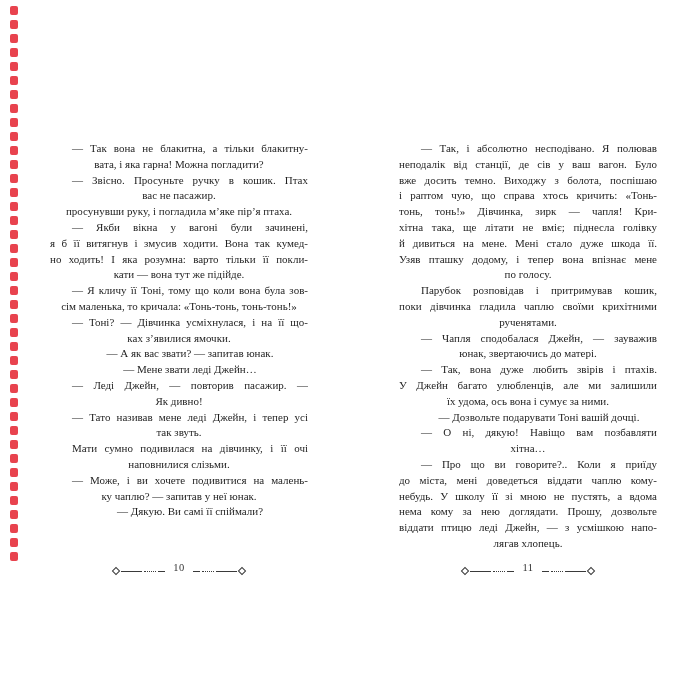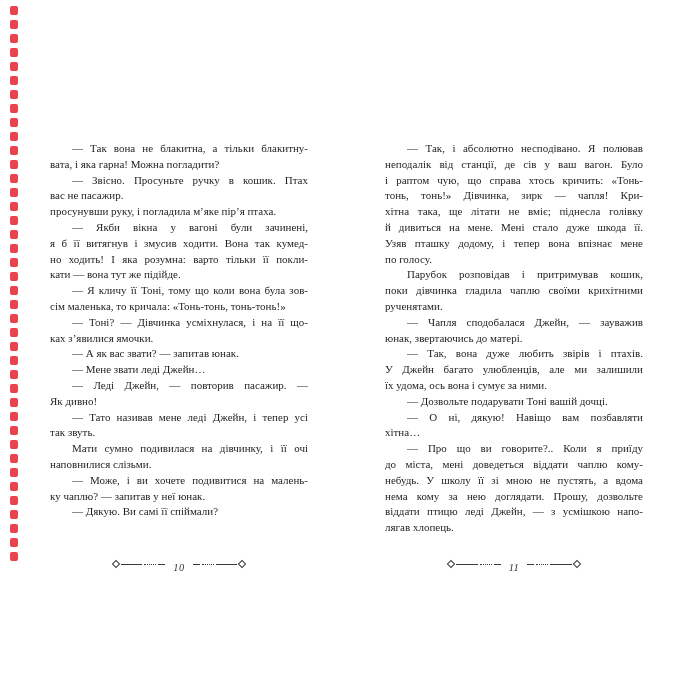--- a/index.html
+++ b/index.html
@@ -16,36 +16,35 @@
   }
   .edge-marks i{
     display:block;width:8px;height:9px;border-radius:2px;
     background:var(--edge-color,#e8434e);
   }
 
   
   .page{position:absolute;top:0;height:700px;}
   .page .textcol{position:absolute;top:141px;left:0;width:100%;}
   #page-left{left:50px;width:258px;}
-  #page-right{left:385px;width:258px;}
+  #page-right{left:399px;width:258px;}
 
   .line{
     height:15.8px;line-height:15.8px;overflow:hidden;
-    font-size:11px;color:#1f1f1f;text-align:left;
+    font-size:11px;color:#1f1f1f;text-align:center;
     white-space:normal;
   }
   .line.ind{padding-left:22px;}
   .line.jst{text-align:justify;text-align-last:justify;}
 
   
   .footer{
     position:absolute;top:561px;left:50%;transform:translateX(-50%);
-    width:132px;height:13px;display:flex;align-items:flex-start;gap:4px;
+    width:132px;height:13px;display:flex;align-items:flex-end;gap:4px;
     color:#3a3a3a;
-    font-style:italic;
   }
   .footer .pnum{
     font-size:10.5px;line-height:13px;color:#333;padding:0 4px;
     letter-spacing:0.5px;
   }
   .orn{flex:1;display:flex;align-items:center;gap:2px;min-width:0;}
   .orn .dmd{
     flex:0 0 auto;width:4px;height:4px;border:1px solid #3a3a3a;
     transform:rotate(45deg);background:transparent;
   }
@@ -145,20 +144,21 @@
           <i class="dots"></i>
           <i class="dash"></i>
       </span>
     </div>
   </section>
 
   <section class="page" id="page-right">
     <div class="textcol">
         <div class="line ind jst">— Так, і абсолютно несподівано. Я полював</div>
         <div class="line jst">неподалік від станції, де сів у ваш вагон. Було</div>
+        <div class="line jst">вже досить темно. Виходжу з болота, поспішаю</div>
         <div class="line jst">і раптом чую, що справа хтось кричить: «Тонь-</div>
         <div class="line jst">тонь, тонь!» Дівчинка, зирк — чапля! Кри-</div>
         <div class="line jst">хітна така, ще літати не вміє; піднесла голівку</div>
         <div class="line jst">й дивиться на мене. Мені стало дуже шкода її.</div>
         <div class="line jst">Узяв пташку додому, і тепер вона впізнає мене</div>
         <div class="line">по голосу.</div>
         <div class="line ind jst">Парубок розповідав і притримував кошик,</div>
         <div class="line jst">поки дівчинка гладила чаплю своїми крихітними</div>
         <div class="line">рученятами.</div>
         <div class="line ind jst">— Чапля сподобалася Джейн, — зауважив</div>

